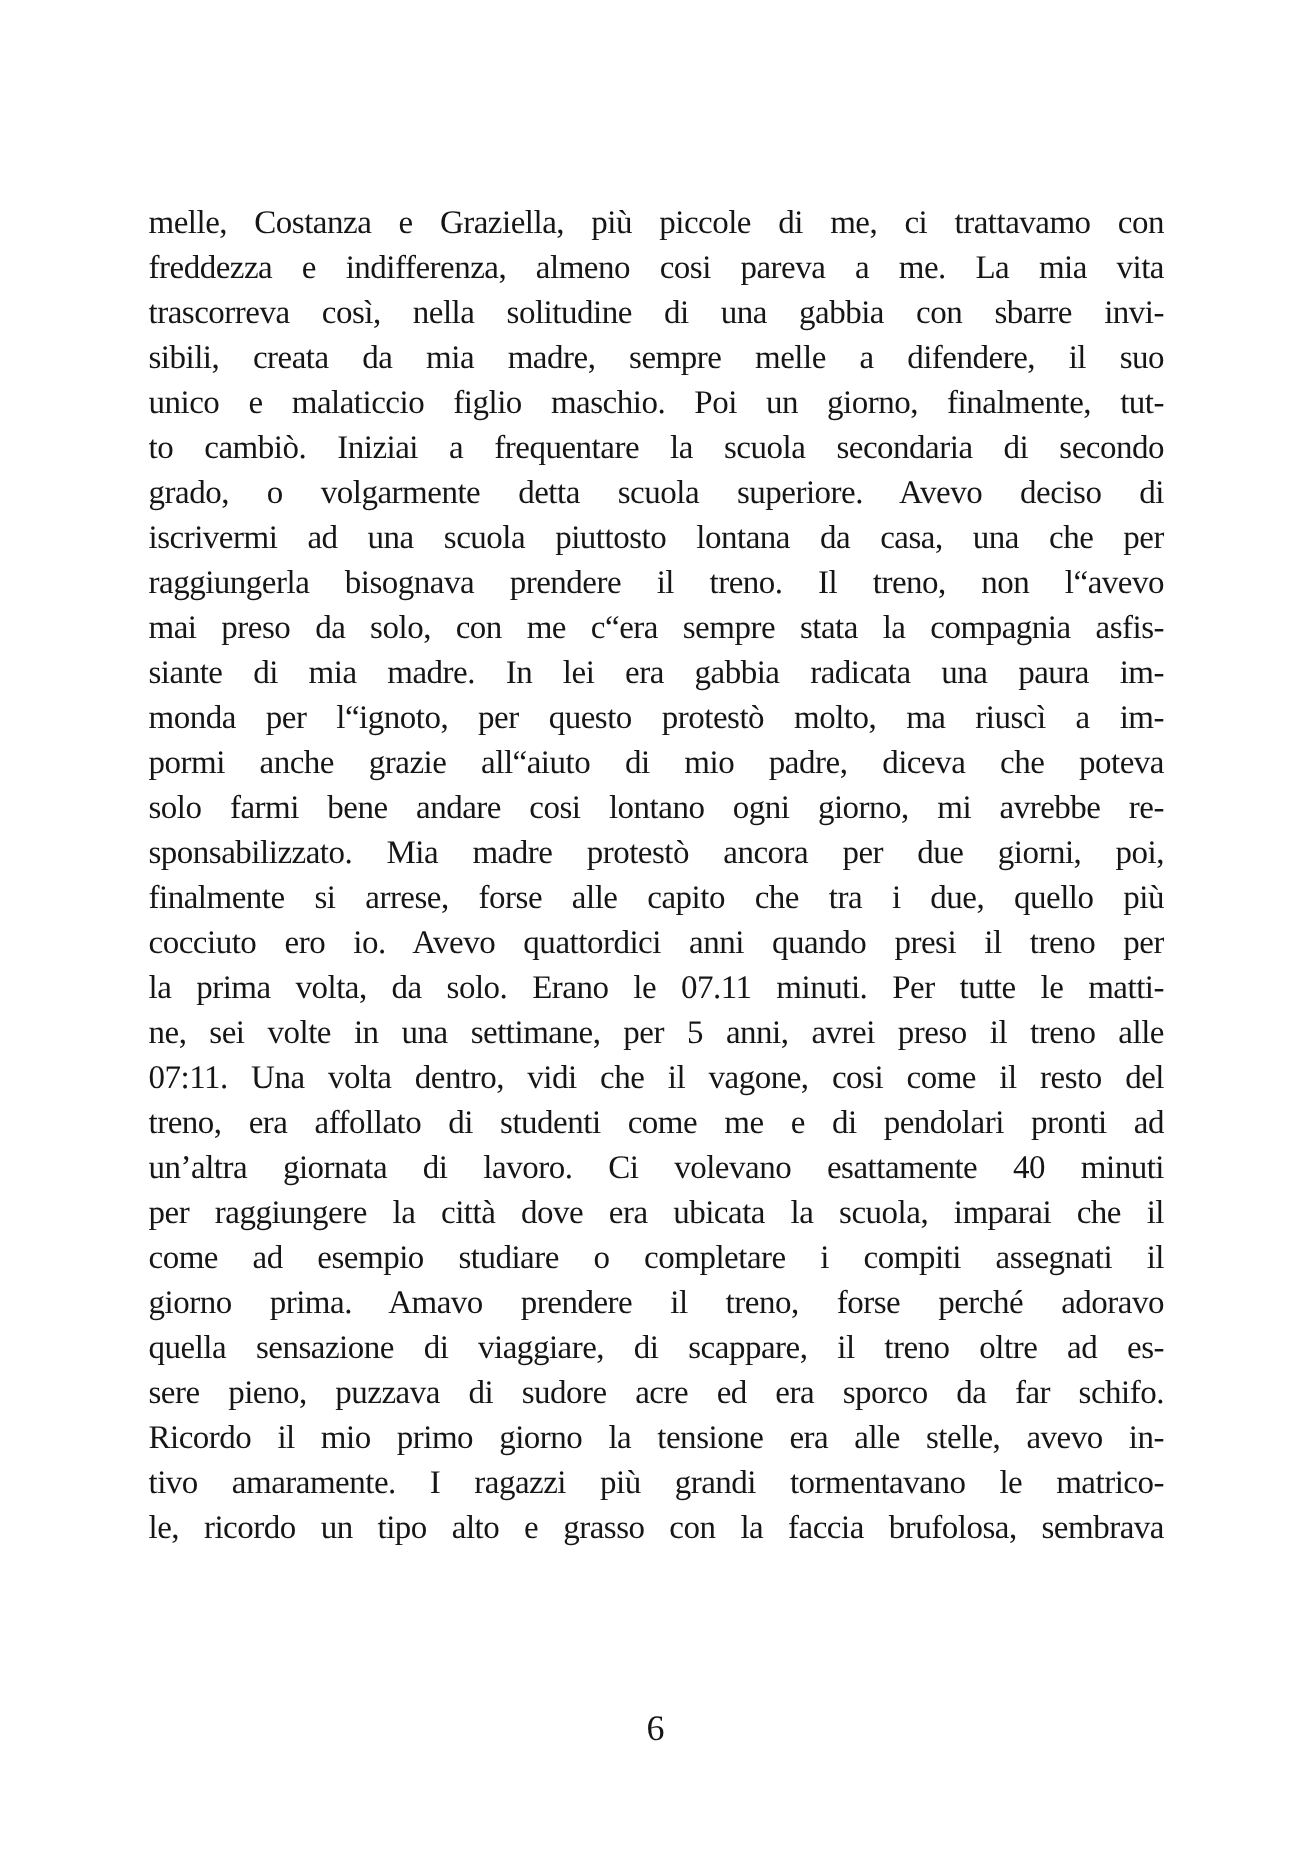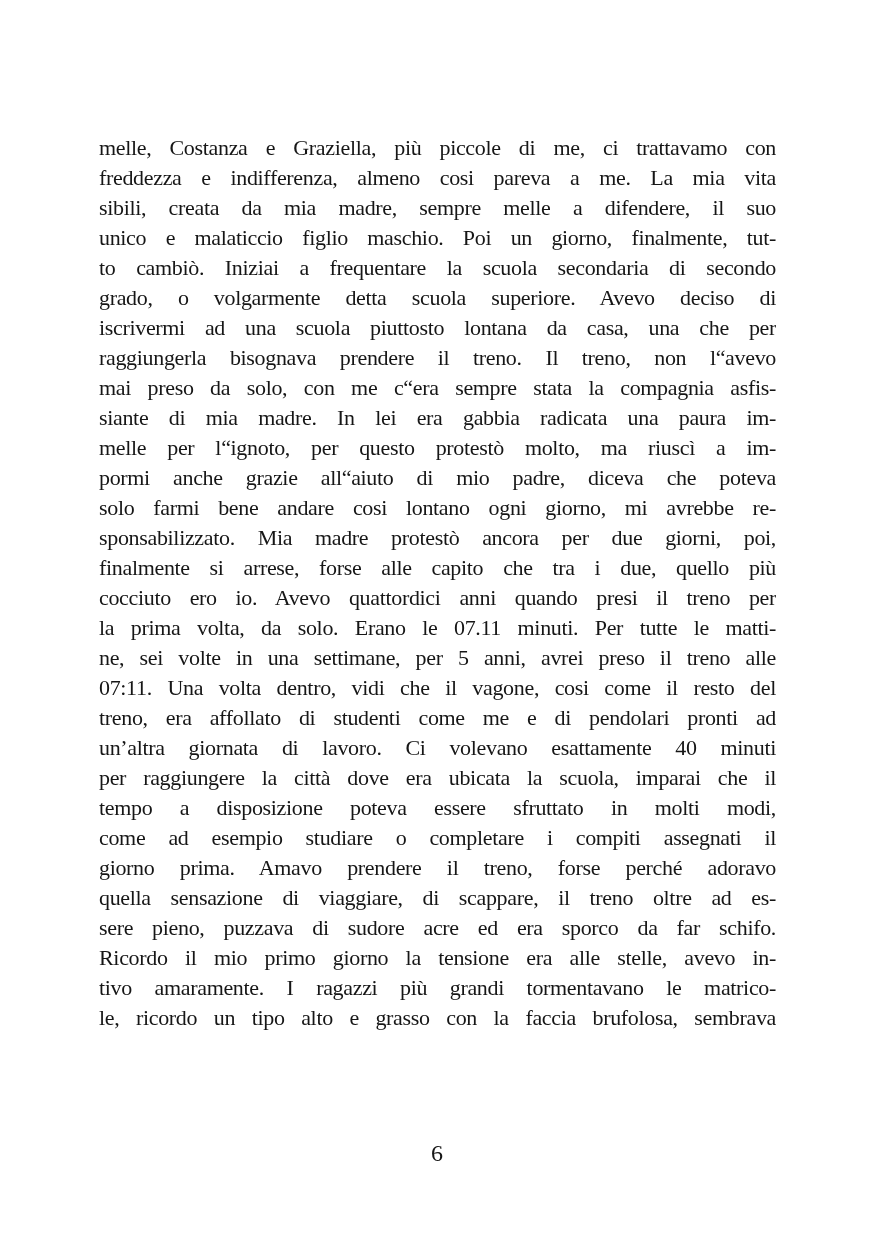--- a/index.html
+++ b/index.html
@@ -43,41 +43,41 @@
     line-height: 30px;
   }
 </style>
 </head>
 <body>
 
 <div class="page">
   <main class="text-block" id="text-block">
       <div class="text-line">melle, Costanza e Graziella, più piccole di me, ci trattavamo con</div>
       <div class="text-line">freddezza e indifferenza, almeno cosi pareva a me. La mia vita</div>
+      <div class="text-line">trascorreva così, nella solitudine di una gabbia con sbarre invi-</div>
       <div class="text-line">sibili, creata da mia madre, sempre melle a difendere, il suo</div>
       <div class="text-line">unico e malaticcio figlio maschio. Poi un giorno, finalmente, tut-</div>
       <div class="text-line">to cambiò. Iniziai a frequentare la scuola secondaria di secondo</div>
       <div class="text-line">grado, o volgarmente detta scuola superiore. Avevo deciso di</div>
       <div class="text-line">iscrivermi ad una scuola piuttosto lontana da casa, una che per</div>
       <div class="text-line">raggiungerla bisognava prendere il treno. Il treno, non l“avevo</div>
       <div class="text-line">mai preso da solo, con me c“era sempre stata la compagnia asfis-</div>
       <div class="text-line">siante di mia madre. In lei era gabbia radicata una paura im-</div>
-      <div class="text-line">melle per l“ignoto, per questo protestò molto, ma riuscì a im-</div>
+      <div class="text-line">monda per l“ignoto, per questo protestò molto, ma riuscì a im-</div>
       <div class="text-line">pormi anche grazie all“aiuto di mio padre, diceva che poteva</div>
       <div class="text-line">solo farmi bene andare cosi lontano ogni giorno, mi avrebbe re-</div>
       <div class="text-line">sponsabilizzato. Mia madre protestò ancora per due giorni, poi,</div>
       <div class="text-line">finalmente si arrese, forse alle capito che tra i due, quello più</div>
       <div class="text-line">cocciuto ero io. Avevo quattordici anni quando presi il treno per</div>
       <div class="text-line">la prima volta, da solo. Erano le 07.11 minuti. Per tutte le matti-</div>
       <div class="text-line">ne, sei volte in una settimane, per 5 anni, avrei preso il treno alle</div>
       <div class="text-line">07:11. Una volta dentro, vidi che il vagone, cosi come il resto del</div>
       <div class="text-line">treno, era affollato di studenti come me e di pendolari pronti ad</div>
       <div class="text-line">un’altra giornata di lavoro. Ci volevano esattamente 40 minuti</div>
       <div class="text-line">per raggiungere la città dove era ubicata la scuola, imparai che il</div>
-      <div class="text-line">tempo a disposizione poteva essere sfruttato in molti modi,</div>
       <div class="text-line">come ad esempio studiare o completare i compiti assegnati il</div>
       <div class="text-line">giorno prima. Amavo prendere il treno, forse perché adoravo</div>
       <div class="text-line">quella sensazione di viaggiare, di scappare, il treno oltre ad es-</div>
       <div class="text-line">sere pieno, puzzava di sudore acre ed era sporco da far schifo.</div>
       <div class="text-line">Ricordo il mio primo giorno la tensione era alle stelle, avevo in-</div>
       <div class="text-line">tivo amaramente. I ragazzi più grandi tormentavano le matrico-</div>
       <div class="text-line">le, ricordo un tipo alto e grasso con la faccia brufolosa, sembrava</div>
     </main>
   <div class="page-number">6</div>
 </div>

